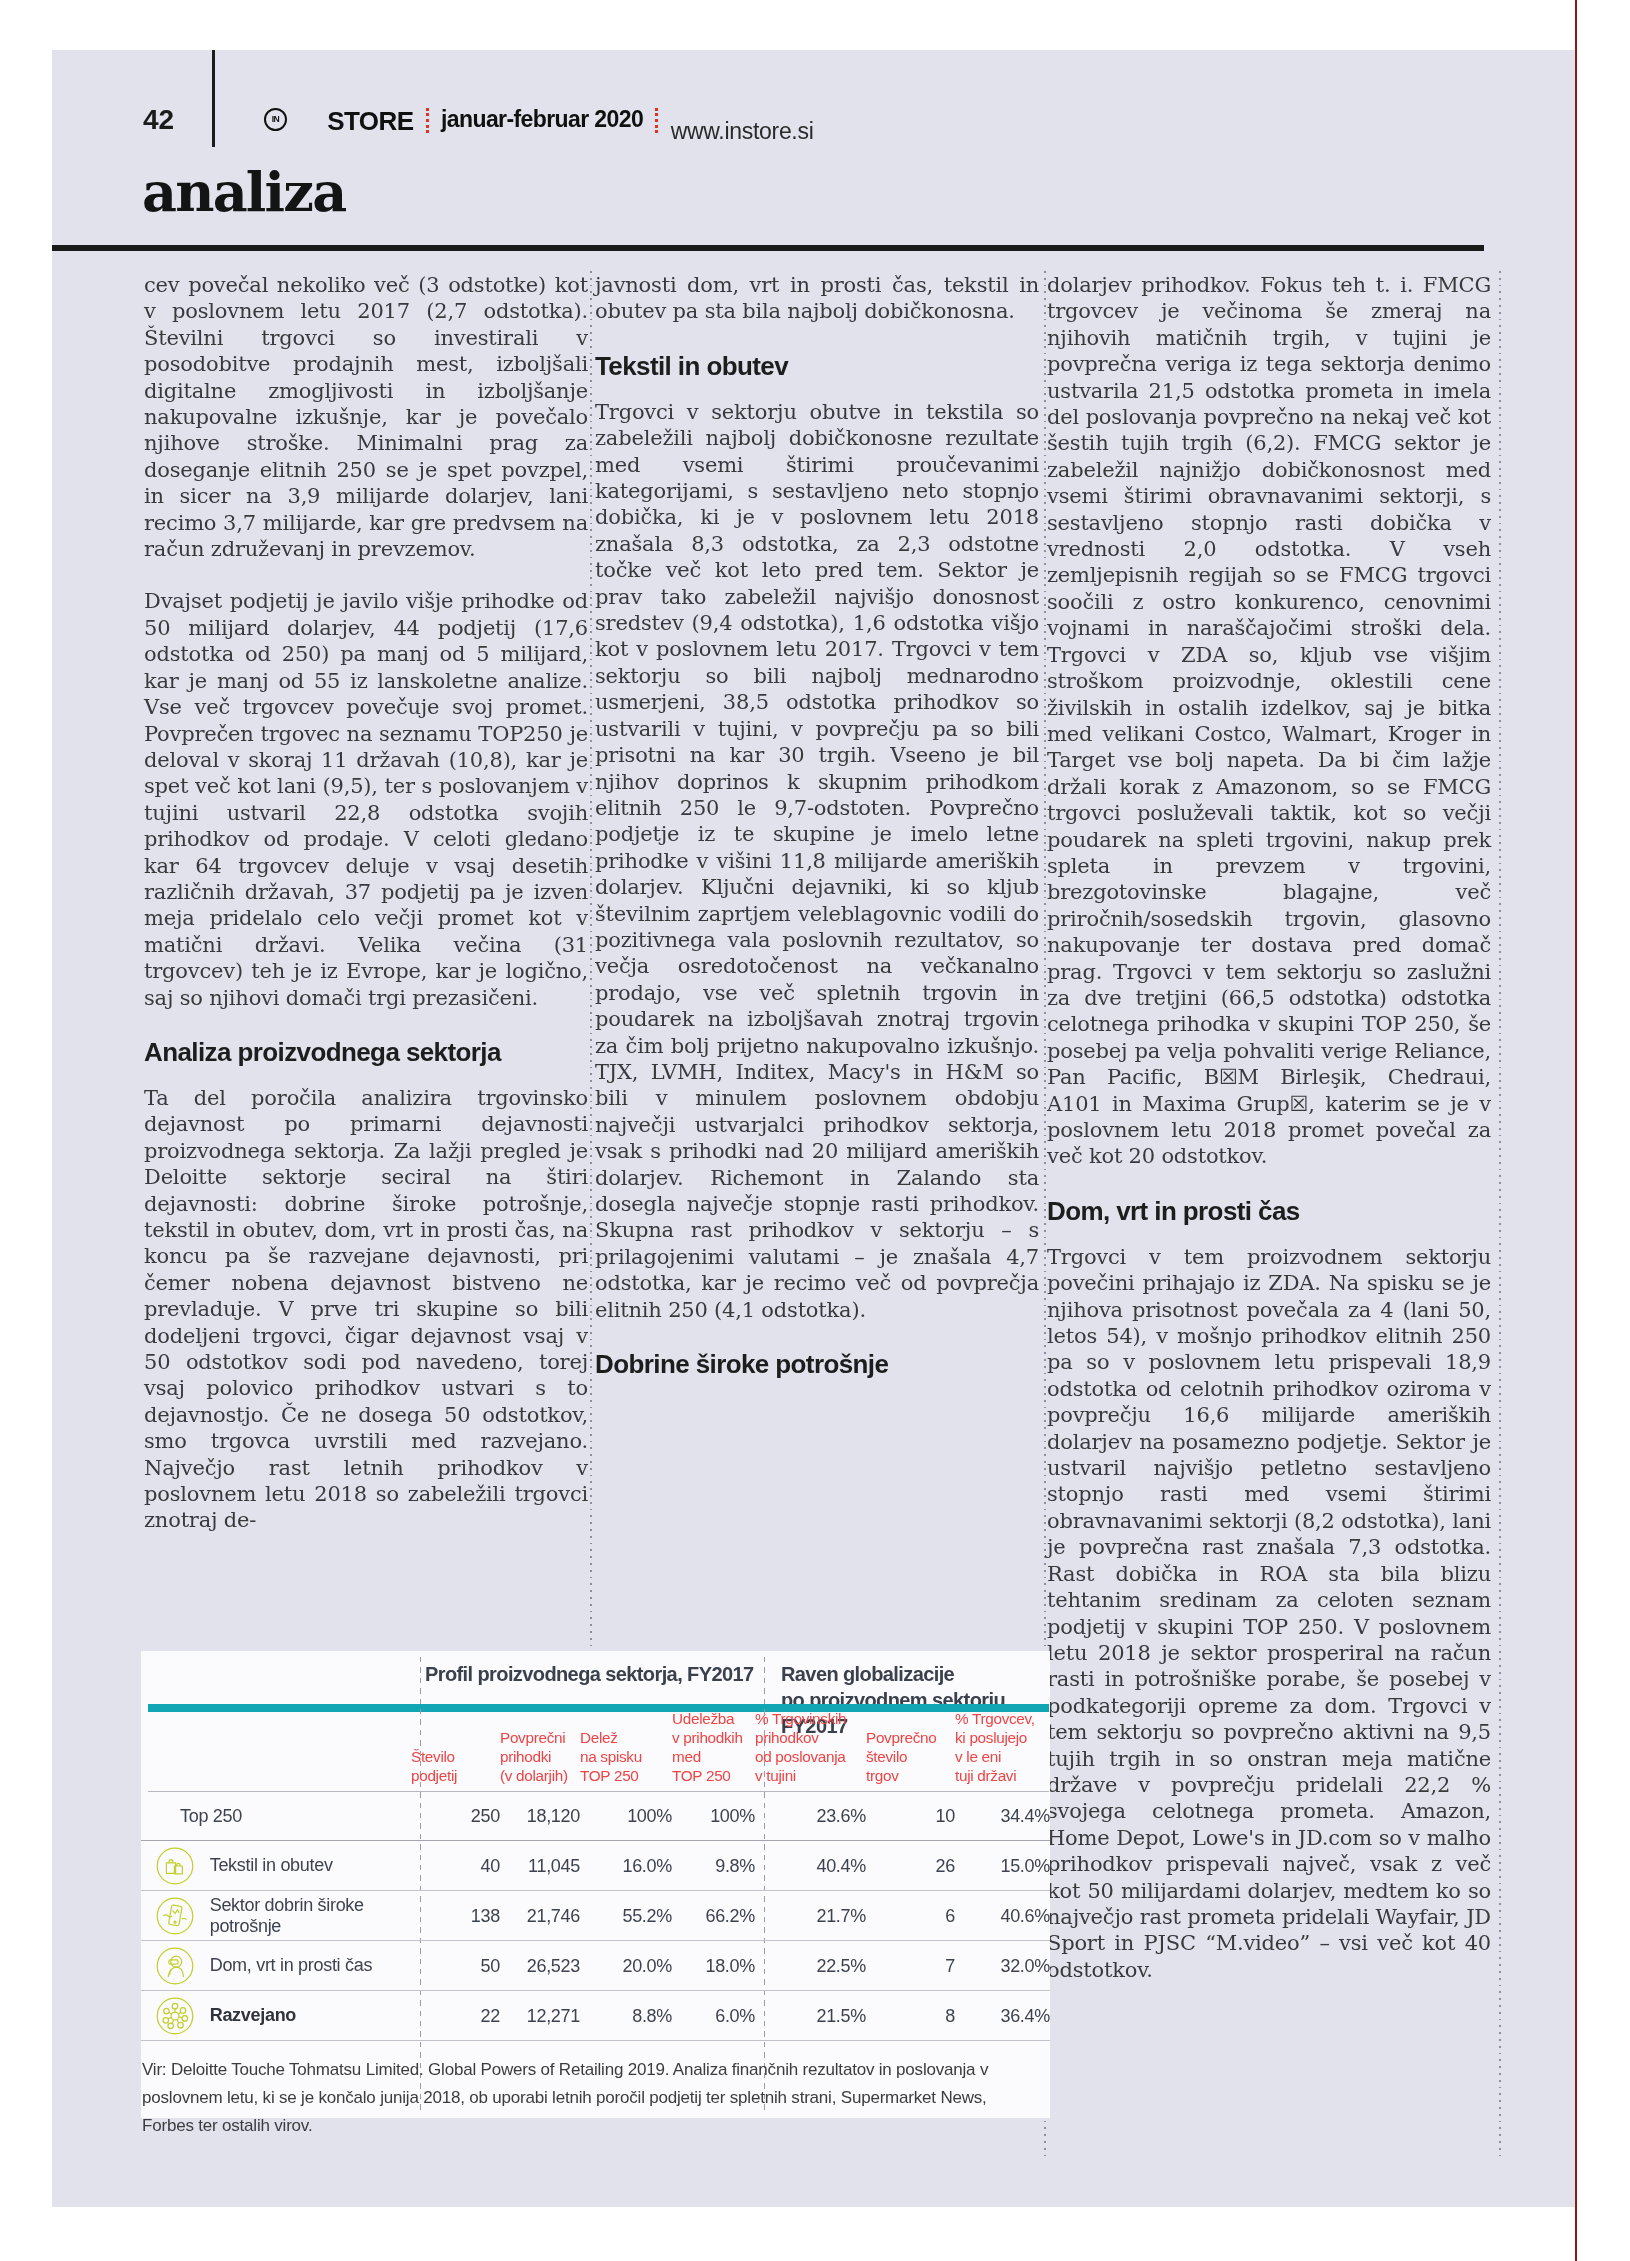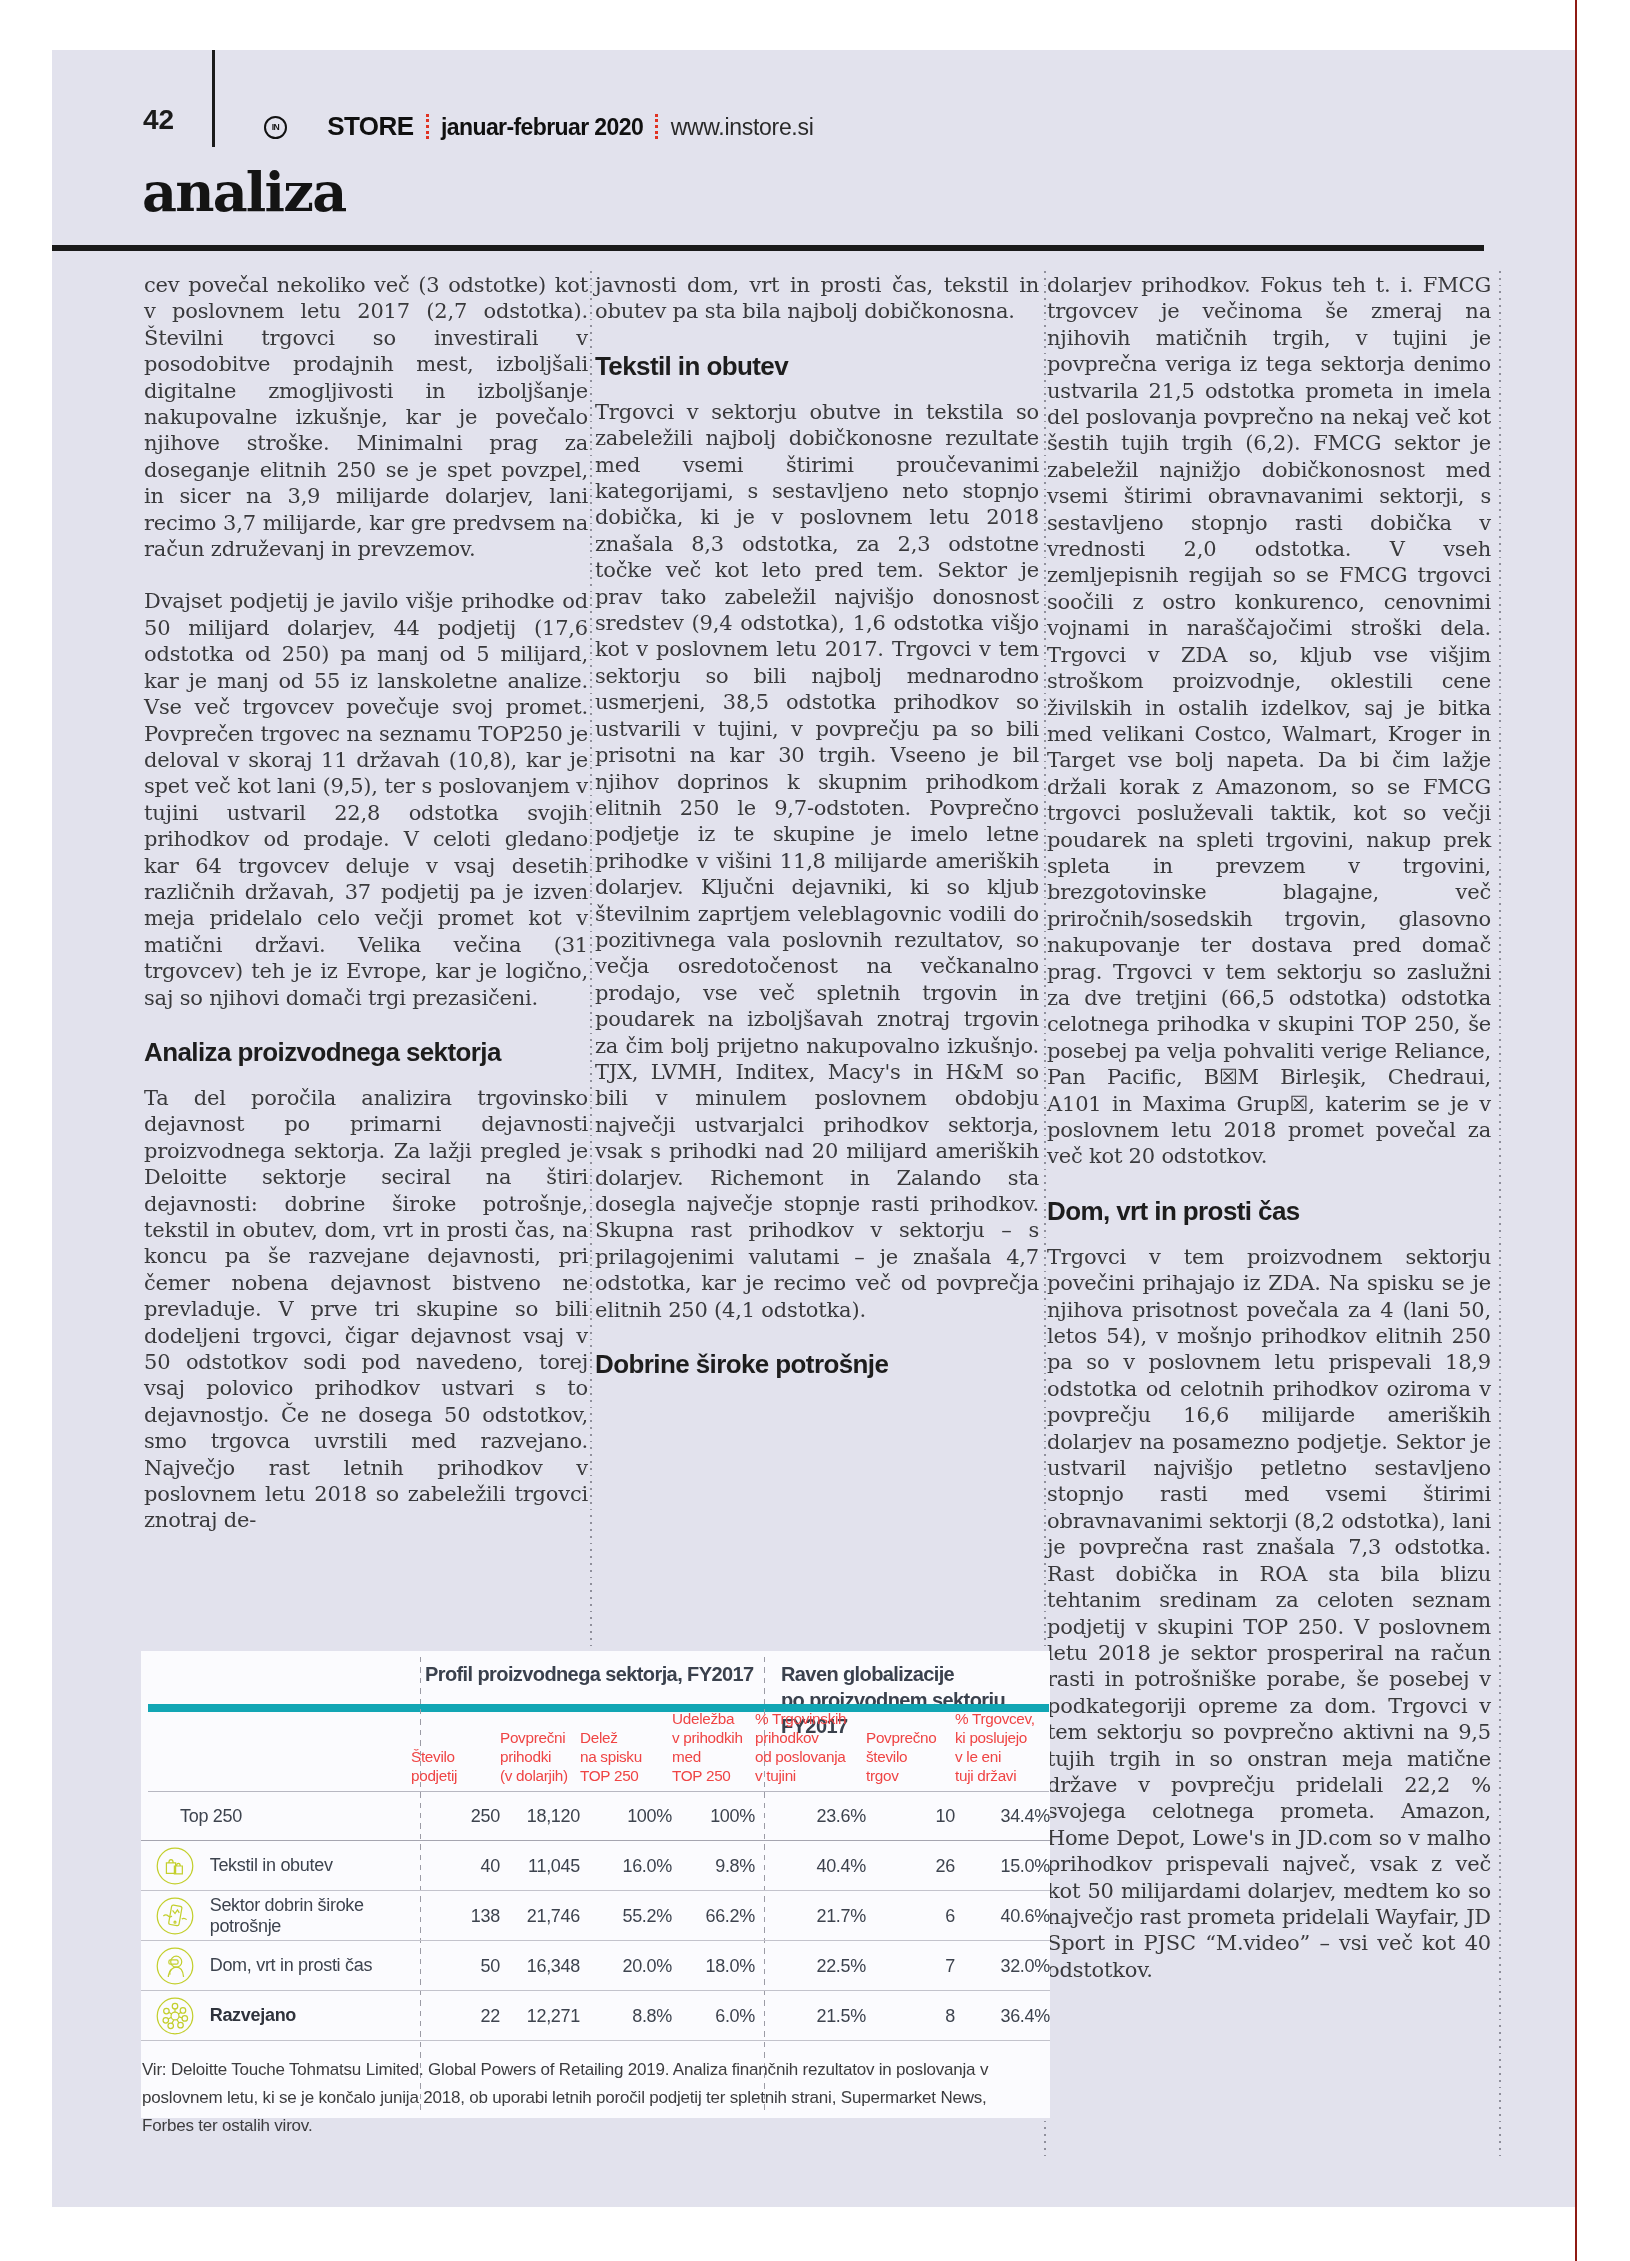--- a/index.html
+++ b/index.html
@@ -3,21 +3,21 @@
 <meta charset="utf-8">
 <style>
   html,body{margin:0;padding:0;}
   body{width:1630px;height:2261px;background:#ffffff;position:relative;overflow:hidden;
        font-family:"Liberation Sans",sans-serif;}
   .page{position:absolute;left:52px;top:50px;width:1523px;height:2157px;background:#e2e2ed;}
 
   
   .pageno{position:absolute;left:91px;top:56px;font:700 28px/1 "Liberation Sans",sans-serif;color:#1b1b1b;}
   .hdr-divider{position:absolute;left:160px;top:0;width:3.1px;height:97px;background:#1b1b1b;}
-  .masthead{position:absolute;left:212px;top:58px;height:31px;display:flex;align-items:flex-end;gap:12.3px;}
+  .masthead{position:absolute;left:212px;top:58px;height:31px;display:flex;align-items:flex-start;gap:12.3px;}
   .logo-ring{width:23px;height:23px;border:2.5px solid #111;border-radius:50%;display:flex;align-items:center;justify-content:center;box-sizing:border-box;}
   .logo-ring span{font:700 8.6px/1 "Liberation Sans",sans-serif;color:#111;letter-spacing:-0.6px;}
   .brand{font:700 26px/1 "Liberation Sans",sans-serif;color:#101010;letter-spacing:-0.6px;margin-left:28px;}
   .red-dots{width:0;height:24.6px;border-left:3.1px dotted #e03222;}
   .issue{font:700 23px/1 "Liberation Sans",sans-serif;color:#101010;letter-spacing:-0.6px;}
   .site{font:400 23px/1 "Liberation Sans",sans-serif;color:#2a2a2a;letter-spacing:-0.3px;margin-top:12px;}
   .title{position:absolute;left:90px;top:115px;font:700 54px/1 "DejaVu Serif",serif;color:#141414;letter-spacing:-1.8px;}
   .rule{position:absolute;left:0;top:195px;width:1432px;height:5.5px;background:#1a1a1a;}
 
   
@@ -201,21 +201,21 @@
           <svg class="rowicon" viewBox="0 0 62 62" fill="none" stroke="#c3cf2d" stroke-width="2">
             <circle cx="31" cy="31" r="29"></circle>
             <circle cx="33" cy="24" r="9"></circle>
             <rect x="21" y="21" width="15" height="7" rx="2.5"></rect>
             <path d="M20 49 c1 -12 9 -16 13 -16 c5 0 11 4 12 16"></path>
             <path d="M26 36 c-3 2 -4 6 -3 9"></path>
           </svg>
           <span>Dom, vrt in prosti čas</span>
         </div>
         <div class="tval wc1">50</div>
-        <div class="tval wc2">16,348</div>
+        <div class="tval wc2">26,523</div>
         <div class="tval wc3">20.0%</div>
         <div class="tval wc4">18.0%</div>
         <div class="tval wc5">22.5%</div>
         <div class="tval wc6">7</div>
         <div class="tval wc7">32.0%</div>
       </div>
 
       <div class="trow">
         <div class="tlabel wlabel iconed bold">
           <svg class="rowicon" viewBox="0 0 62 62" fill="none" stroke="#c3cf2d" stroke-width="2">

